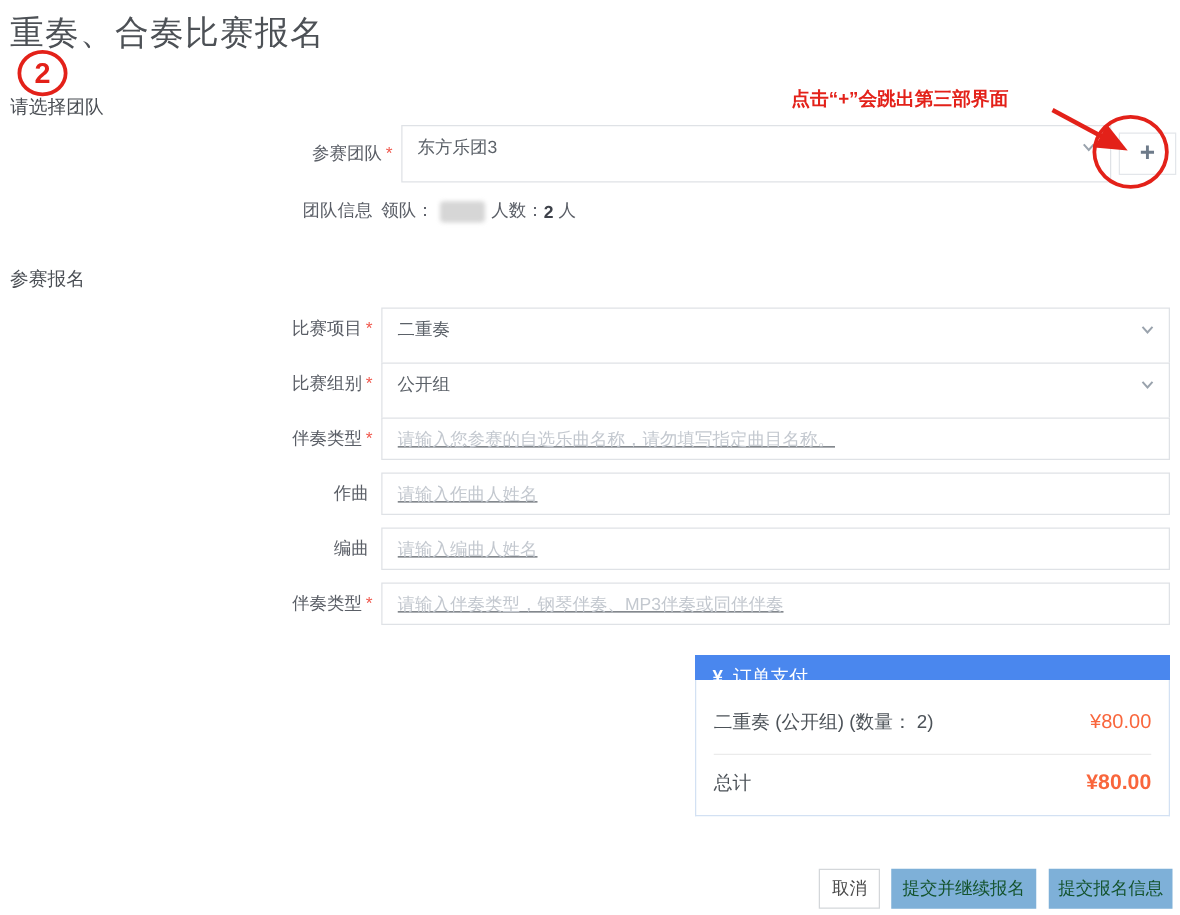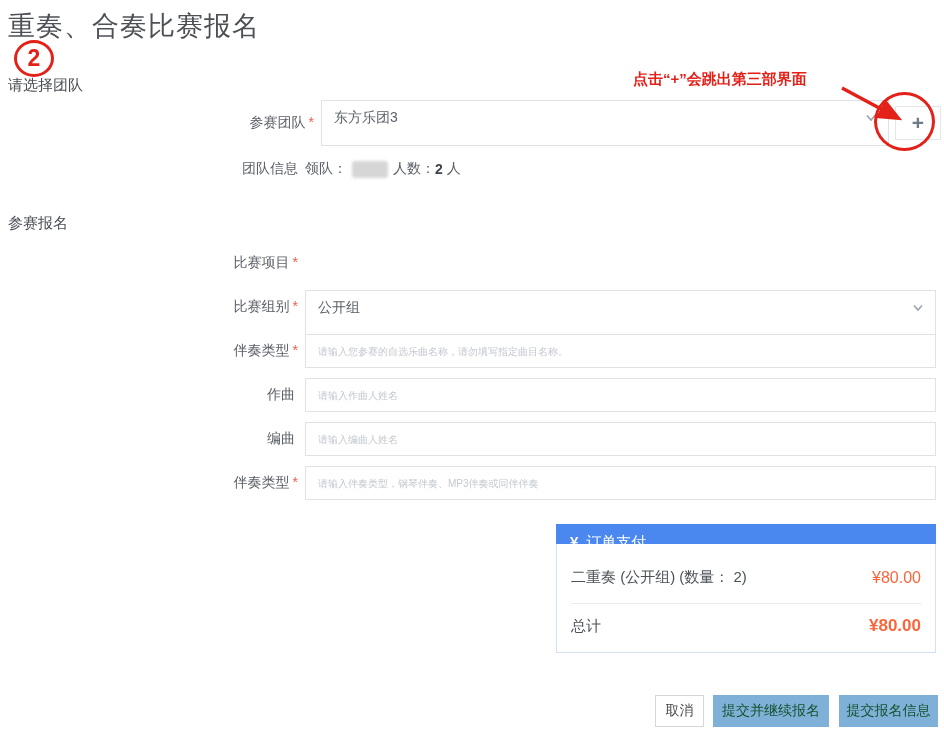--- a/index.html
+++ b/index.html
@@ -40,23 +40,24 @@
     width:100%; height:46px; line-height:32px;
     border:1px solid #dfe2e6; background:#fff;
     padding:0 26px 0 12px; font-size:14px; color:#5b6168;
     cursor:pointer; position:relative;
   }
   .chev {
     position:absolute; right:11px; top:11px; width:12px; height:12px;
   }
   .txt {
     width:100%; height:34px; border:1px solid #dfe2e6;
-    padding:0 12px; font-size:10px; color:#5b6168;
+    padding:0 12px; font-size:14px; color:#5b6168;
     outline:none; background:#fff;
     font-family:"Liberation Sans","DejaVu Sans",sans-serif;
+    text-decoration:underline;
   }
   .txt::placeholder { color:#c3c8cf; opacity:1; }
 
   #row-team     { top:106px;margin-left:16px; }
   #row-teaminfo { top:158px; height:22px; }
   #row-f0 { top:246px; }
   #row-f1 { top:290px; }
   #row-f2 { top:334px; }
   #row-f3 { top:378px; }
   #row-f4 { top:422px; }
@@ -178,20 +179,28 @@
     <span style="margin-left:4px">人</span>
   </div>
 </div>
 
 <div class="section-title" id="sec-reg">参赛报名</div>
 
 <div class="row" id="row-f0">
   <div class="lbl">
     <span>比赛项目</span><span class="req">*</span>
   </div>
+  <div class="ctrl">
+    <div class="selectbox">
+      <span>二重奏</span>
+      <svg class="chev" viewBox="0 0 12 12">
+          <path d="M2 3.5 L6 8 L10 3.5" fill="none" stroke="#9aa3ad" stroke-width="1.6"></path>
+        </svg>
+    </div>
+  </div>
 </div>
 
 <div class="row" id="row-f1">
   <div class="lbl">
     <span>比赛组别</span><span class="req">*</span>
   </div>
   <div class="ctrl">
     <div class="selectbox">
       <span>公开组</span>
       <svg class="chev" viewBox="0 0 12 12">

